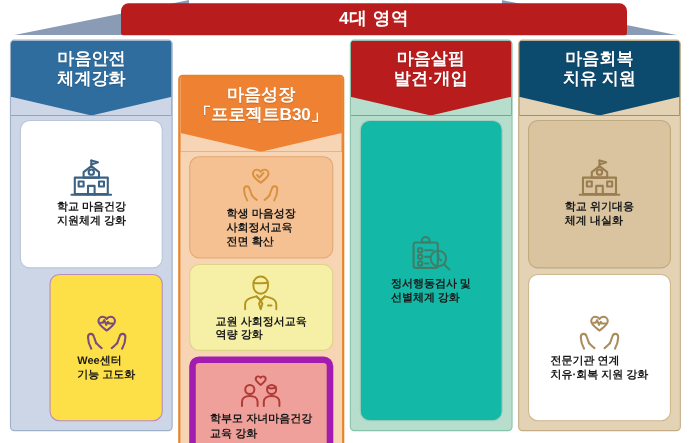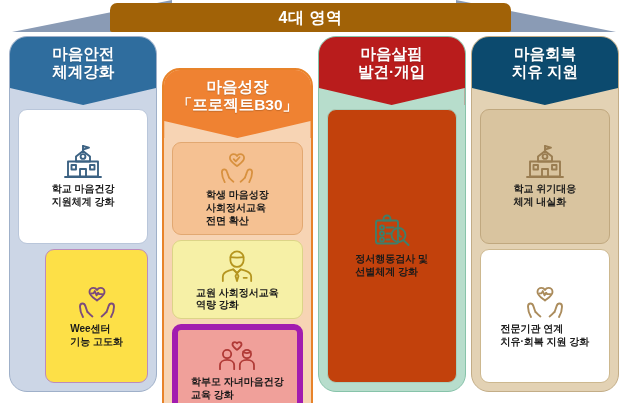--- a/index.html
+++ b/index.html
@@ -36,23 +36,23 @@
   }
   .banner-wing-right {
     right: 12px;
     background: #8a9bb5;
     clip-path: polygon(0% 0%, 100% 100%, 0% 100%);
   }
   .banner-plate {
     position: absolute;
     left: 110px;
     top: 3px;
-    width: 401px;
+    width: 460px;
     height: 29px;
-    background: #a16207;
+    background: #b91c1c;
     border-radius: 7px 7px 2px 2px;
     display: flex;
     align-items: center;
     justify-content: center;
   }
   .banner-title {
     color: #ffffff;
     font-size: 16px;
     font-weight: bold;
     letter-spacing: 0.5px;
@@ -67,21 +67,21 @@
     width: 628px;
     height: 360px;
     display: flex;
     gap: 5px;
     padding: 0 9px;
     box-sizing: border-box;
   }
   .column {
     flex: 1 1 0;
     position: relative;
-    border-radius: 18px;
+    border-radius: 4px;
     overflow: hidden;
     display: flex;
     flex-direction: column;
     height: 356px;
     box-sizing: border-box;
   }
 
   .col-head {
     position: relative;
     height: 68px;
@@ -161,21 +161,21 @@
   .c2 .col-head { background: #ef8232; }
   .c2 .col-head-notch { background: #f7d4b4; clip-path: polygon(0 0, 50% 100%, 100% 0, 100% 100%, 0 100%); }
   .c2 .card-a { background: #f5c192; border: 1px solid #e2a871; }
   .c2 .card-b { background: #f6f0a6; border: 1px solid #dcd487; }
   .c2 .card-c { background: #f0a09a; border: 6px solid #a21caf; }
 
   
   .c3 { background: #b7ddcc; border: 1px solid #87c3aa; }
   .c3 .col-head { background: #b91c1c; }
   .c3 .col-head-notch { background: #b7ddcc; clip-path: polygon(0 0, 50% 100%, 100% 0, 100% 100%, 0 100%); }
-  .c3 .card-a { background: #c2410c; border: 1px solid #a8cfbd; }
+  .c3 .card-a { background: #14b8a6; border: 1px solid #a8cfbd; font-family: Liberation Serif, serif; }
   .c3 .card-b { background: #a9d4c1; border: 1px solid #8fc0ab; }
 
   
   .c4 { background: #e3d2b4; border: 1px solid #c3ad87; }
   .c4 .col-head { background: #0c4a6e; }
   .c4 .col-head-notch { background: #e3d2b4; clip-path: polygon(0 0, 50% 100%, 100% 0, 100% 100%, 0 100%); }
   .c4 .card-a { background: #ffffff; border: 1px solid #cdb88f; }
   .c4 .card-b { background: #d9c49f; border: 1px solid #c0a87f; }
 </style>
 </head>

